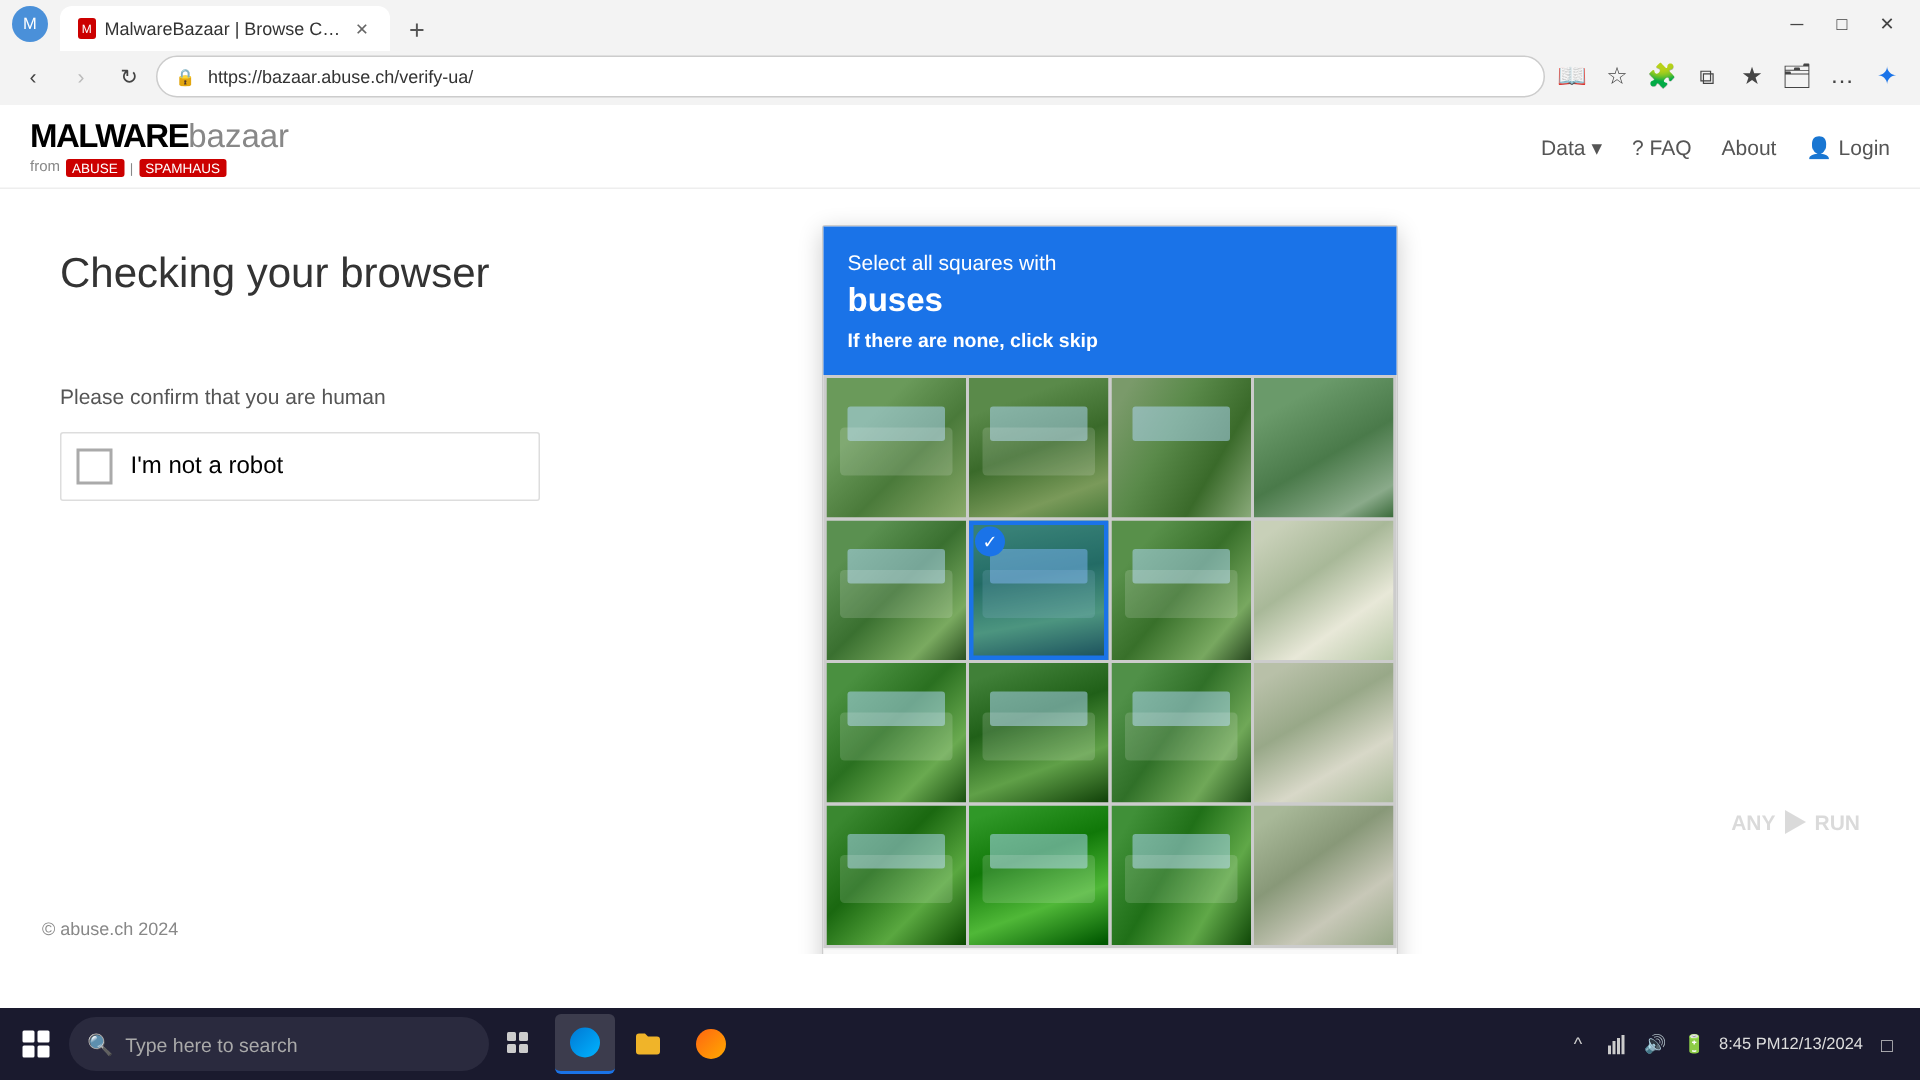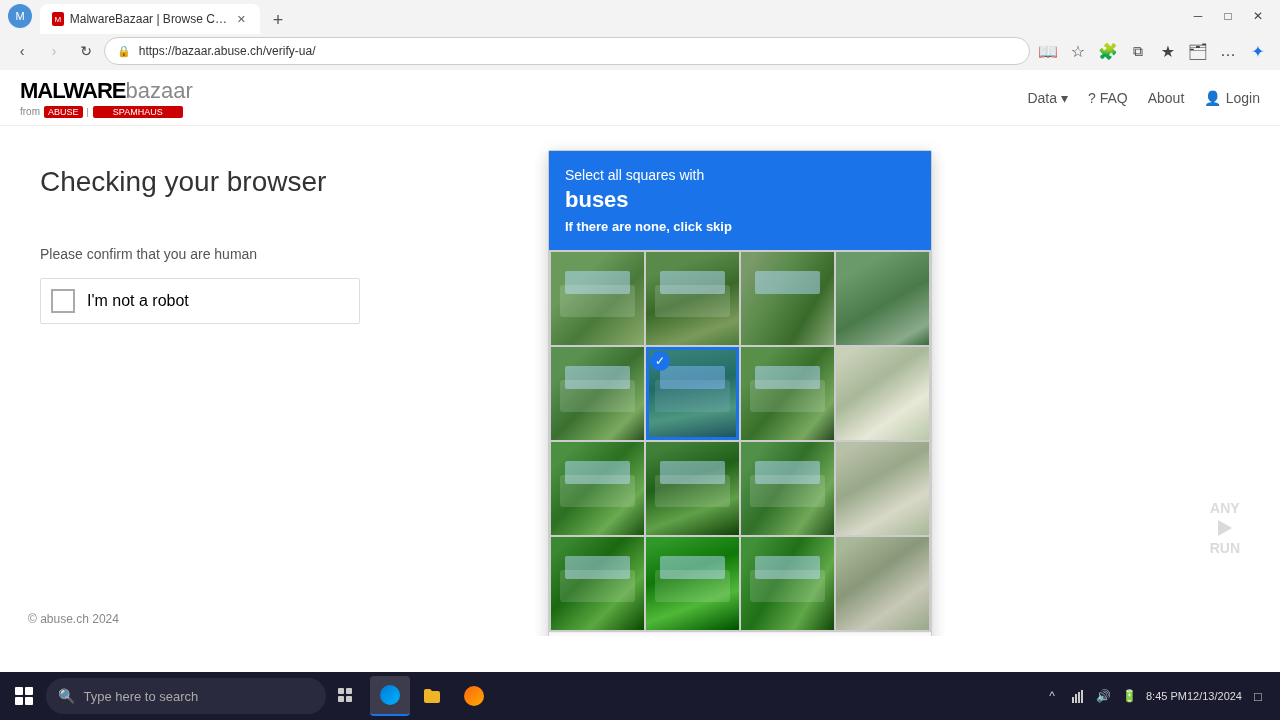--- a/index.html
+++ b/index.html
@@ -214,21 +214,21 @@
 
     
     .main-area {
       padding: 40px 40px;
       background: #fff;
     }
     .page-title {
       font-size: 28px;
       font-weight: 300;
       color: #333;
-      margin-bottom: 28px;
+      margin-bottom: 38px;
     }
     .verify-section {
       padding: 20px 0;
     }
     .verify-text {
       font-size: 14px;
       color: #555;
       margin-bottom: 16px;
     }
     .checkbox-area {
@@ -398,21 +398,20 @@
       position: absolute;
       bottom: 80px;
       right: 40px;
       opacity: 0.3;
       font-size: 18px;
       font-weight: 700;
       color: #666;
       display: flex;
       align-items: center;
       gap: 4px;
-      flex-direction: column;
     }
 
     
     .taskbar {
       position: absolute;
       bottom: 0;
       left: 0;
       width: 1280px;
       height: 48px;
       background: #1a1a2e;
@@ -588,21 +587,21 @@
   <div class="site-nav">
     <div class="site-logo">
       <div>
         <div>
           <span class="logo-malware">MALWARE</span><span class="logo-bazaar">bazaar</span>
         </div>
         <div class="logo-abuse">
           <span>from</span>
           <span style="background:#c00;color:#fff;padding:1px 4px;font-size:9px;border-radius:2px;">ABUSE</span>
           <span style="color:#888;font-size:9px;">|</span>
-          <span style="background:#c00;color:#fff;padding:1px 20px;font-size:9px;border-radius:2px;">SPAMHAUS</span>
+          <span style="background:#c00;color:#fff;padding:1px 4px;font-size:9px;border-radius:2px;">SPAMHAUS</span>
         </div>
       </div>
     </div>
     <div class="nav-links">
       <a class="nav-link">
         <span>Data</span>
         <span>▾</span>
       </a>
       <a class="nav-link">
         <span>? FAQ</span>

